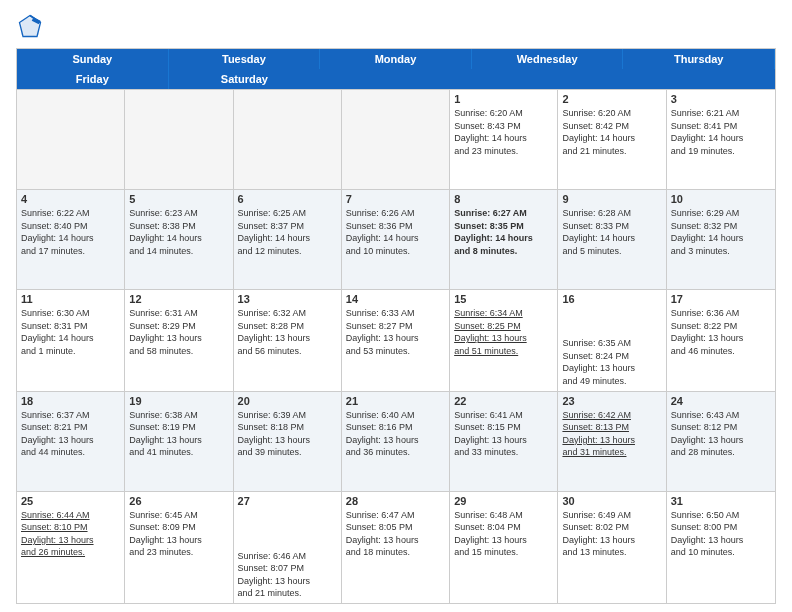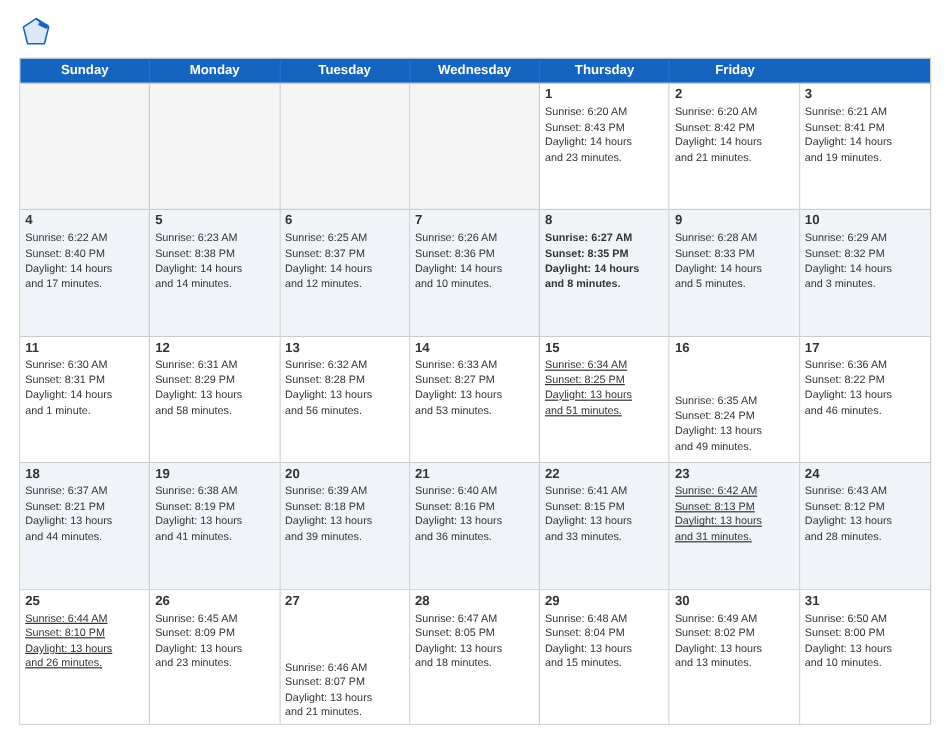--- a/index.html
+++ b/index.html
@@ -52,21 +52,21 @@
       color: #555;
     }
     .calendar {
       flex: 1;
       display: flex;
       flex-direction: column;
       border: 1px solid #ccc;
     }
     .cal-header {
       display: grid;
-      grid-template-columns: repeat(7, 1fr);
+      grid-template-columns: repeat(5, 1fr);
       background: #1565c0;
     }
     .cal-header-cell {
       color: #fff;
       font-size: 11px;
       font-weight: bold;
       text-align: center;
       padding: 4px 2px;
       border-right: 1px solid #1976d2;
     }
@@ -124,25 +124,26 @@
     </div>
     <div class="title-block">
       <div class="main-title"></div>
       <div class="subtitle"></div>
     </div>
   </div>
 
   <div class="calendar">
     <div class="cal-header">
     <div class="cal-header-cell">Sunday</div>
+        <div class="cal-header-cell">Tuesday</div>
         <div class="cal-header-cell">Monday</div>
-        <div class="cal-header-cell">Tuesday</div>
         <div class="cal-header-cell">Wednesday</div>
         <div class="cal-header-cell">Thursday</div>
         <div class="cal-header-cell">Friday</div>
+        <div class="cal-header-cell">Saturday</div>
       </div>
     <div class="cal-body">
     <div class="cal-row">
           <div class="cal-cell empty"></div>
           <div class="cal-cell empty"></div>
           <div class="cal-cell empty"></div>
           <div class="cal-cell empty"></div>
           <div class="cal-cell">
             <div class="day-num">1</div>
             <div class="day-info" style="white-space: pre-line;">Sunrise: 6:20 AM

